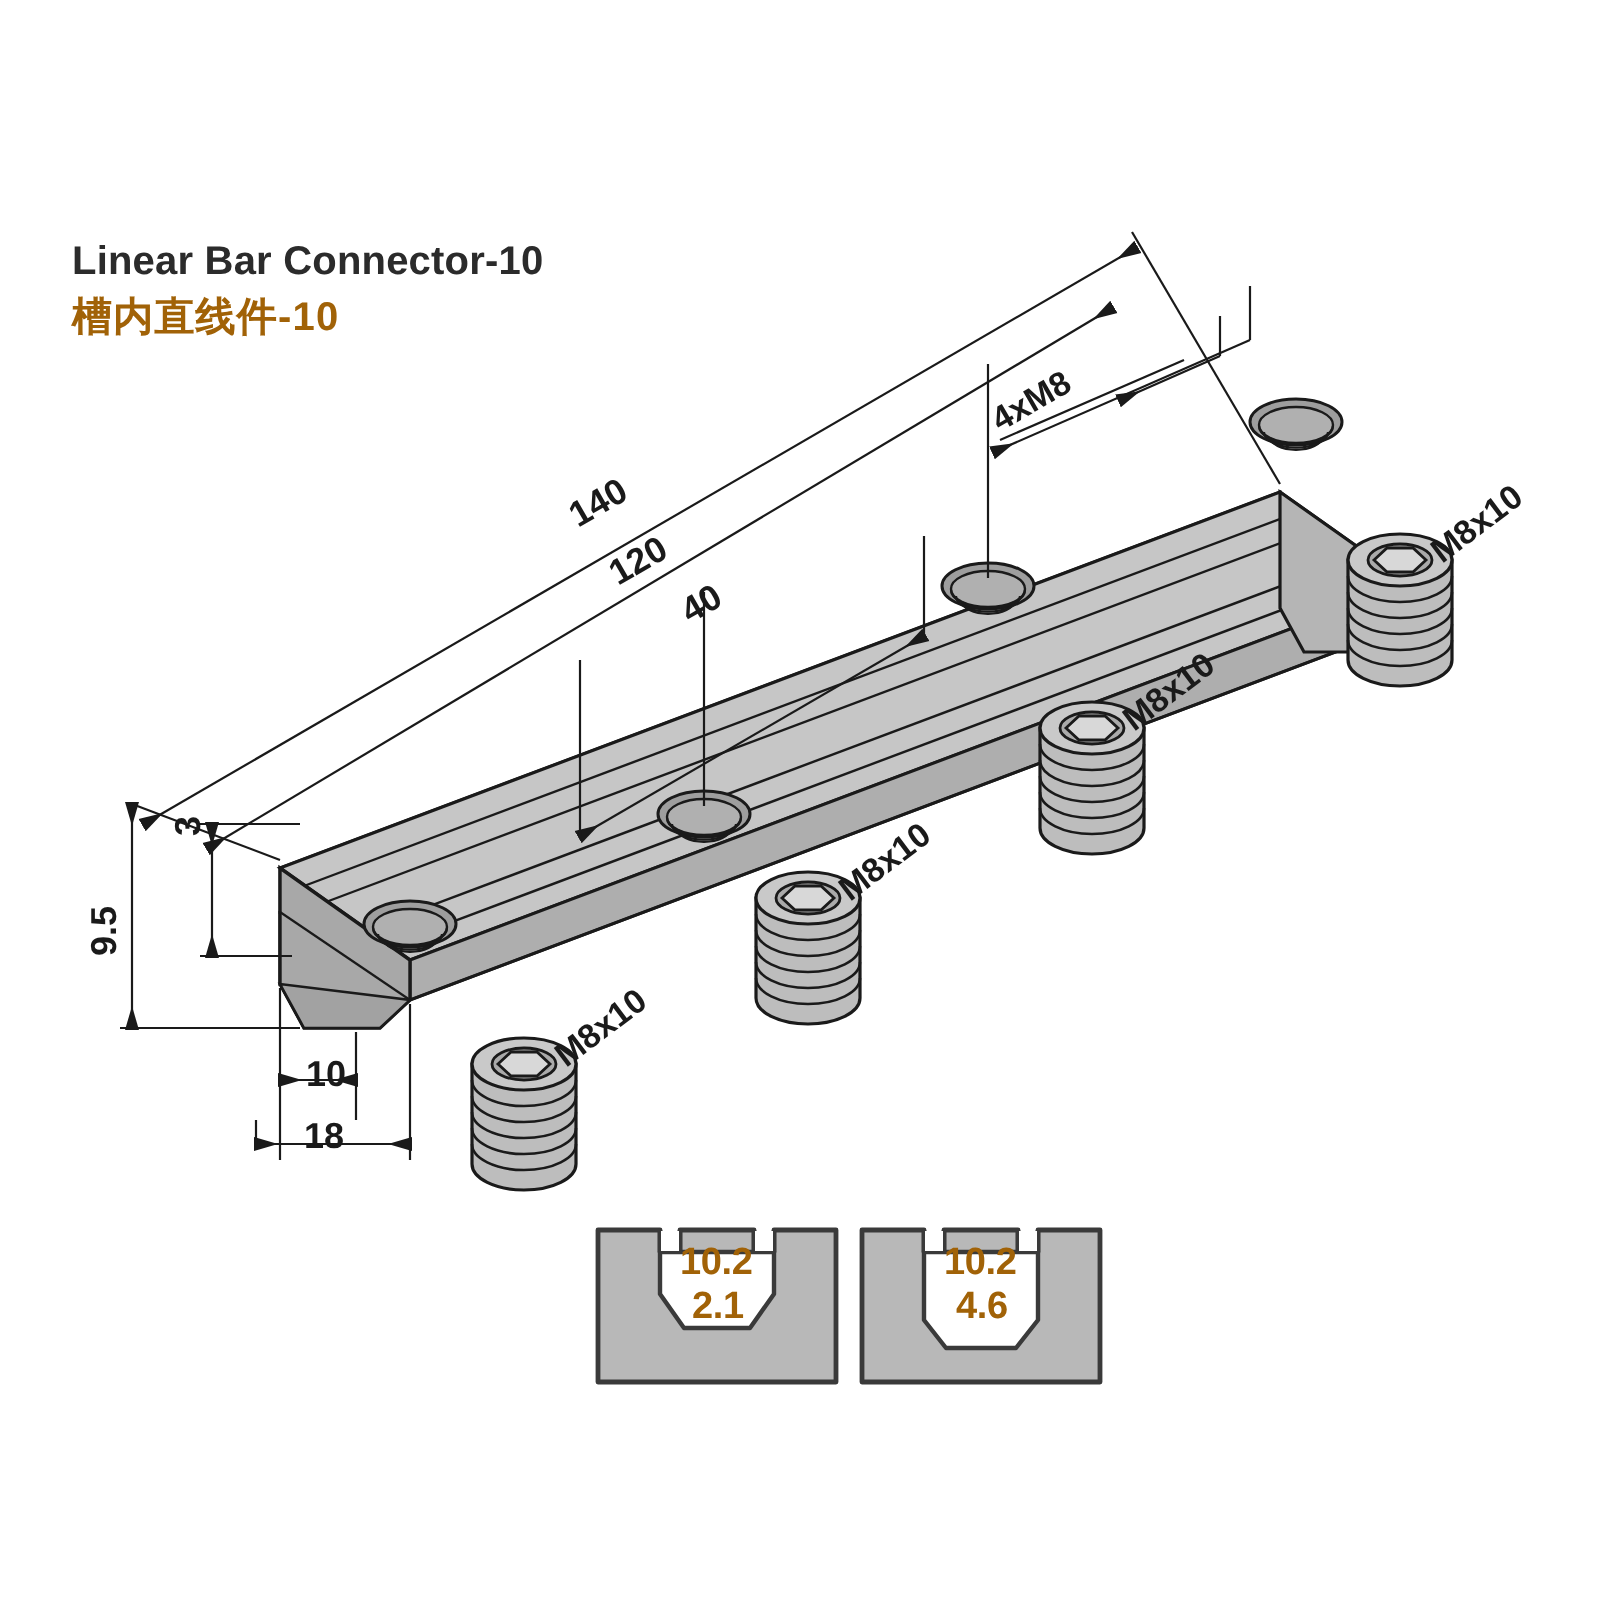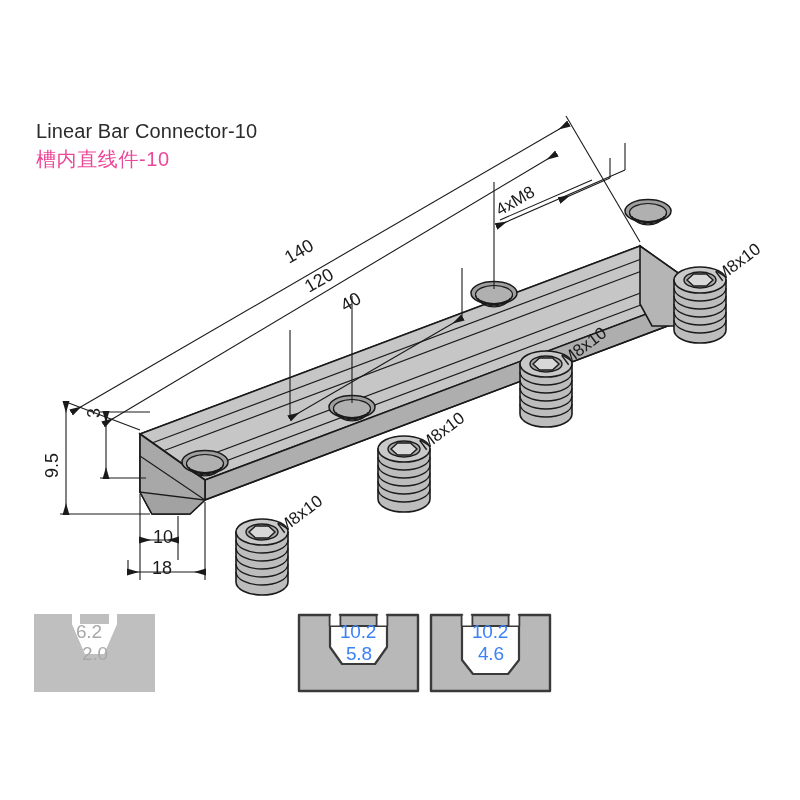--- a/index.html
+++ b/index.html
@@ -1,39 +1,39 @@
 <!DOCTYPE html>
 <html><head>
 <meta charset="utf-8">
 <style>
   html,body{margin:0;padding:0;background:#ffffff;}
   body{width:800px;height:800px;overflow:hidden;
        font-family:"Liberation Sans","DejaVu Sans",sans-serif;color:#1a1a1a;}
-  #sheet{position:relative;width:800px;height:800px;background:#ffffff;}
+  #sheet{position:relative;width:800px;height:800px;background:#ffffff;font-weight:bold;}
 
   
   #title-block{position:absolute;left:36px;top:118px;line-height:1.32;}
   #title-block .t-en{font-size:20px;color:#2b2b2b;letter-spacing:.1px;white-space:nowrap;}
-  #title-block .t-cn{font-size:20px;color:#ec4899;letter-spacing:.6px;white-space:nowrap;margin-top:2px;}
+  #title-block .t-cn{font-size:20px;color:#a16207;letter-spacing:.6px;white-space:nowrap;margin-top:2px;}
 
   
   #iso-drawing{position:absolute;left:0;top:0;width:800px;height:800px;}
 
   
   #profile-strip{position:absolute;left:0;top:612px;width:800px;height:100px;}
   .profile-cell{position:absolute;top:0;width:125px;height:95px;}
   .profile-cell svg{display:block;}
   .profile-cap{position:absolute;left:0;top:0;width:125px;height:95px;
                pointer-events:none;}
   .p-num{position:absolute;font-size:19px;font-family:"Liberation Sans",sans-serif;
          white-space:nowrap;letter-spacing:-.2px;}
   .p-top{left:44px;top:9px;}
   .p-bot{left:50px;top:31px;}
   .dim-dis{color:#a9a9a9;}
-  .dim-act{color:#3b82f6;}
+  .dim-act{color:#a16207;}
 </style>
 </head>
 <body>
 
 <div id="sheet">
 
   <div id="title-block">
     <div class="t-en">Linear Bar Connector-10</div>
     <div class="t-cn">槽内直线件-10</div>
   </div>
@@ -184,49 +184,34 @@
 
       <line x1="128" y1="572" x2="205" y2="572" marker-start="url(#arrT)" marker-end="url(#arrH)"></line>
       <line x1="128" y1="572" x2="128" y2="560"></line>
     </g>
     <text x="153" y="543" font-size="18" fill="#1a1a1a" font-family="Liberation Sans, sans-serif">10</text>
     <text x="152" y="574" font-size="18" fill="#1a1a1a" font-family="Liberation Sans, sans-serif">18</text>
   </svg>
 
   <div id="profile-strip">
 
-    <div class="profile-cell" style="left:32px">
-      <svg width="125" height="95" viewBox="0 0 125 95">
-        <path d="M2 2 L40 2 L40 12 L48 12 L48 2 L77 2 L77 12 L85 12 L85 2 L123 2
-                 L123 80 L2 80 Z
-                 M40 12 L85 12 L72 42 L53 42 Z" fill="#bfbfbf" fill-rule="evenodd" stroke="none"></path>
-        <path d="M2 2 L40 2 L40 12 L53 42 L72 42 L85 12 L85 2 L123 2 L123 80 L2 80 Z" fill="#bfbfbf" stroke="none"></path>
-        <path d="M40 12 L53 42 L72 42 L85 12 Z" fill="#ffffff" stroke="none"></path>
-        <rect x="40" y="2" width="8" height="10" fill="#ffffff"></rect>
-        <rect x="77" y="2" width="8" height="10" fill="#ffffff"></rect>
-      </svg>
-      <div class="profile-cap">
-        <span class="p-num p-top dim-dis">6.2</span>
-        <span class="p-num p-bot dim-dis">2.0</span>
-      </div>
-    </div>
 
 
     <div class="profile-cell" style="left:296px">
       <svg width="125" height="95" viewBox="0 0 125 95">
         <path d="M3 3 L34 3 L34 14 L44 14 L44 3 L81 3 L81 14 L91 14 L91 3 L122 3
                  L122 79 L3 79 Z" fill="#b8b8b8" stroke="#3a3a3a" stroke-width="2.4" stroke-linejoin="round"></path>
         <path d="M34 14 L91 14 L91 35 L79 52 L46 52 L34 35 Z" fill="#ffffff" stroke="#3a3a3a" stroke-width="2.2" stroke-linejoin="round"></path>
         <path d="M34 3 L34 14 M44 3 L44 14 M81 3 L81 14 M91 3 L91 14" stroke="#3a3a3a" stroke-width="2.2" fill="none"></path>
         <rect x="34.5" y="3.5" width="9" height="10" fill="#ffffff" stroke="none"></rect>
         <rect x="81.5" y="3.5" width="9" height="10" fill="#ffffff" stroke="none"></rect>
       </svg>
       <div class="profile-cap">
         <span class="p-num p-top dim-act">10.2</span>
-        <span class="p-num p-bot dim-act">5.8</span>
+        <span class="p-num p-bot dim-act">2.1</span>
       </div>
     </div>
 
     <div class="profile-cell" style="left:428px">
       <svg width="125" height="95" viewBox="0 0 125 95">
         <path d="M3 3 L34 3 L34 14 L44 14 L44 3 L81 3 L81 14 L91 14 L91 3 L122 3
                  L122 79 L3 79 Z" fill="#b8b8b8" stroke="#3a3a3a" stroke-width="2.4" stroke-linejoin="round"></path>
         <path d="M34 14 L91 14 L91 48 L80 62 L45 62 L34 48 Z" fill="#ffffff" stroke="#3a3a3a" stroke-width="2.2" stroke-linejoin="round"></path>
         <path d="M34 3 L34 14 M44 3 L44 14 M81 3 L81 14 M91 3 L91 14" stroke="#3a3a3a" stroke-width="2.2" fill="none"></path>
         <rect x="34.5" y="3.5" width="9" height="10" fill="#ffffff" stroke="none"></rect>

